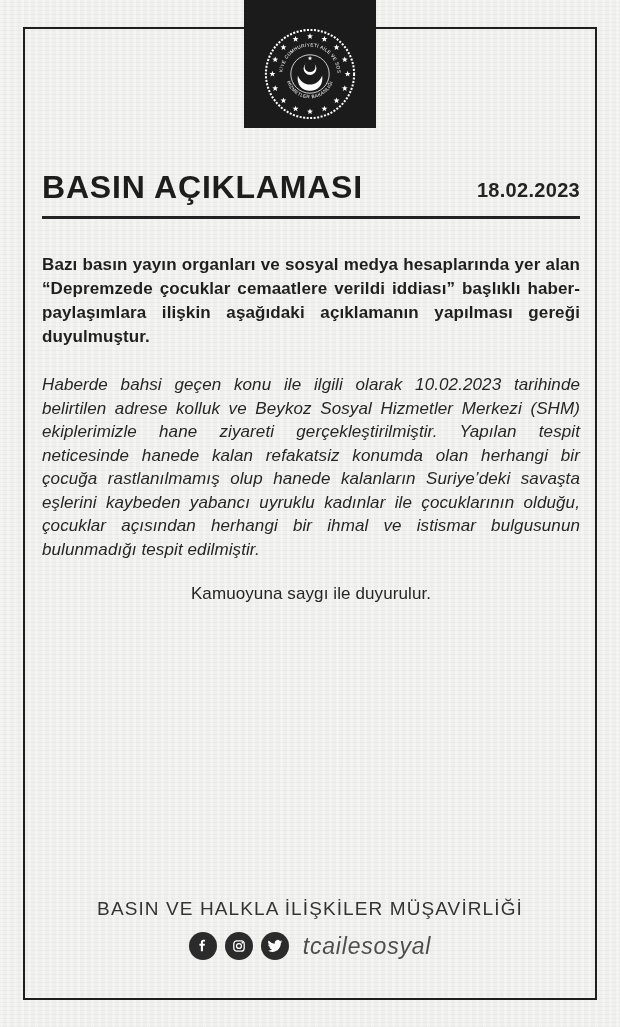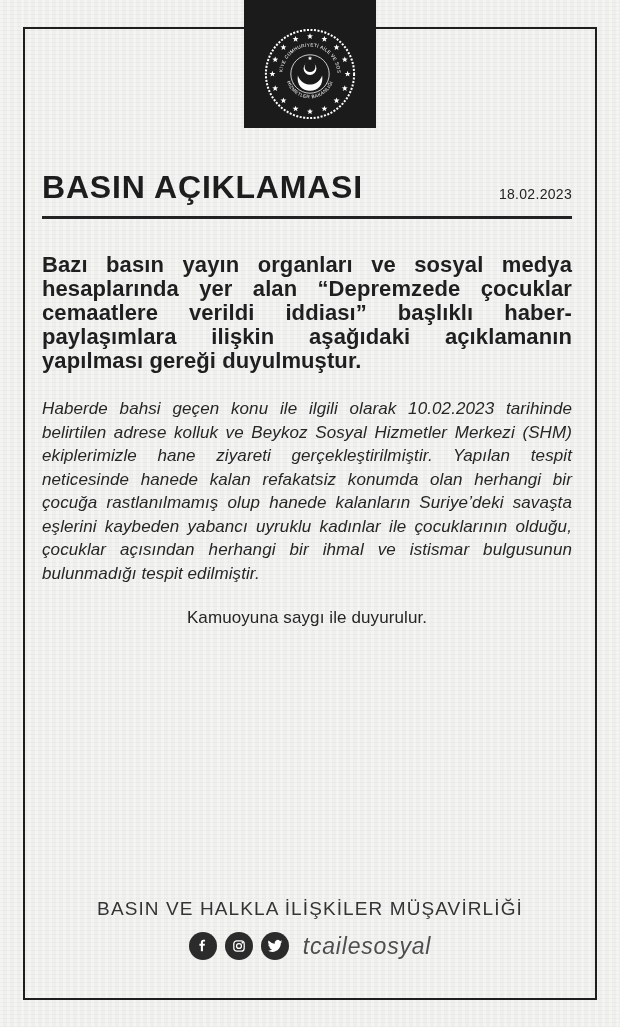--- a/index.html
+++ b/index.html
@@ -27,60 +27,60 @@
     position: absolute;
     left: 244px; top: 0;
     width: 132px; height: 128px;
     background: #1b1b1b;
     display: flex; align-items: flex-start; justify-content: center;
     z-index: 2;
   }
   .logo-box svg { margin-top: 27px; }
   .content {
     position: absolute;
-    left: 42px; right: 48px; top: 160px;
+    left: 42px; right: 40px; top: 160px;
   }
   .title-row {
     display: flex;
     justify-content: space-between;
     align-items: flex-end;
     padding-top: 10px;
   }
   .doc-title {
     margin: 0;
     font-size: 32px;
     font-weight: 800;
     letter-spacing: 0.8px;
     color: #1d1d1d;
     line-height: 1.1;
   }
   .doc-date {
-    font-size: 14px;
-    font-weight: 400;
+    font-size: 20px;
+    font-weight: 700;
     color: #242424;
     padding-bottom: 3px;
     letter-spacing: 0.3px;
   }
   .rule {
     margin-top: 11px;
     height: 3px;
     background: #232323;
   }
   .content p {
     margin: 0;
     font-size: 17px;
     line-height: 23.5px;
     color: #262626;
     text-align: justify;
     letter-spacing: 0.1px;
   }
   p.lead {
     margin-top: 34px;
     font-weight: 700;
-    font-size: 22px;
+    font-size: 17px;
     line-height: 24px;
     color: #1f1f1f;
   }
   p.body-par { margin-top: 24px; font-style: italic; }
   p.closing { margin-top: 21px; text-align: center; }
   .footer {
     position: absolute;
     left: 25px; right: 25px; top: 898px;
     text-align: center;
     z-index: 1;

